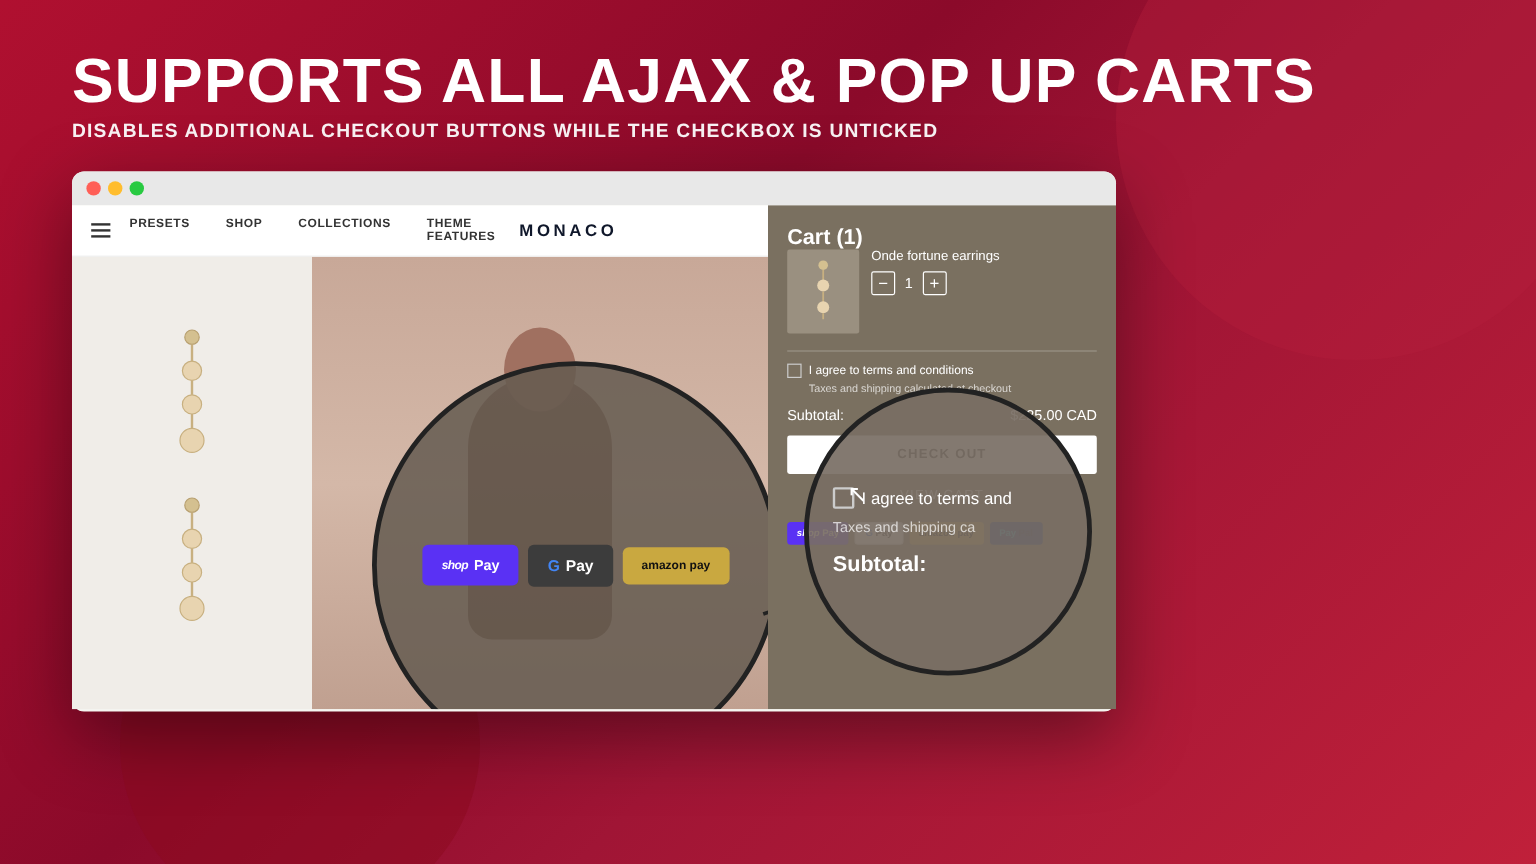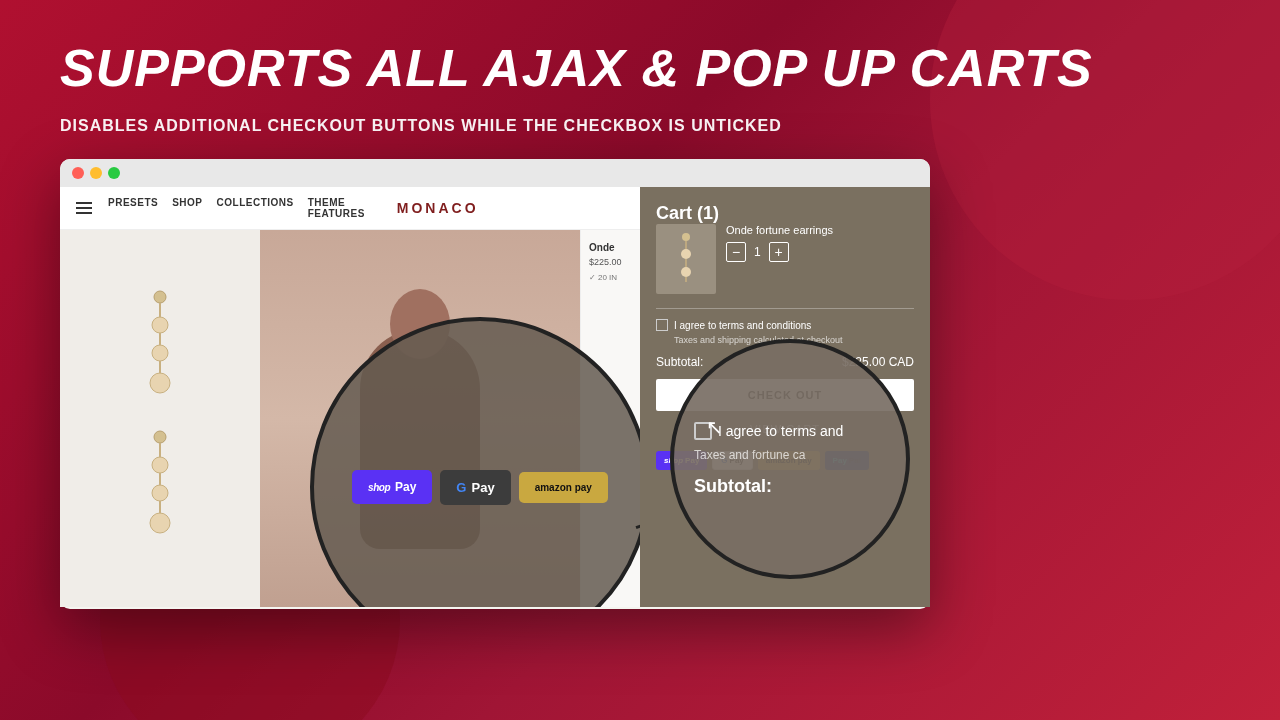--- a/index.html
+++ b/index.html
@@ -38,22 +38,21 @@
       padding: 40px 60px 20px 60px;
     }
 
     .main-title {
       font-size: 52px;
       font-weight: 900;
       color: #ffffff;
       text-transform: uppercase;
       letter-spacing: 1px;
       line-height: 1.1;
-      margin-bottom: 20px;
-      font-style: italic;
+      margin-bottom: 4px;
     }
 
     .sub-title {
       font-size: 16px;
       font-weight: 700;
       color: #ffffff;
       text-transform: uppercase;
       letter-spacing: 1px;
       margin-bottom: 24px;
       opacity: 0.95;
@@ -119,38 +118,38 @@
     }
     .hamburger-icon span {
       display: block;
       width: 16px;
       height: 2px;
       background: #333;
     }
 
     .nav-links {
       display: flex;
-      gap: 14px;
+      gap: 30px;
       flex: 1;
     }
 
     .nav-link {
       font-size: 10px;
       font-weight: 600;
       color: #333;
       text-transform: uppercase;
       letter-spacing: 0.5px;
       cursor: pointer;
     }
 
     .store-name {
       font-size: 14px;
       font-weight: 700;
       letter-spacing: 3px;
-      color: #7f1d1d;
+      color: #0f172a;
       text-align: center;
       flex: 1;
     }
 
     .product-area {
       display: flex;
       height: calc(100% - 42px);
     }
 
     .product-images {
@@ -578,25 +577,20 @@
               <circle cx="20" cy="94" r="10" fill="#e8d4b0" stroke="#c8b080" stroke-width="1"></circle>
             </svg>
           </div>
 
           <div class="product-main-image">
             <div class="model-image">
               <div class="person-silhouette"></div>
             </div>
           </div>
 
-          <div style="width:60px; background:#f9f8f6; padding:12px 8px; border-left:1px solid #eee;">
-            <div style="font-size:10px; font-weight:700; color:#333; margin-bottom:4px;">Onde</div>
-            <div style="font-size:9px; color:#555; margin-bottom:6px;">$225.00</div>
-            <div style="font-size:8px; color:#777;">✓ 20 IN</div>
-          </div>
         </div>
 
         <div class="magnifier">
           <div class="magnifier-content">
             <div class="mag-pay-btn mag-shoppay">
               <span style="font-style:italic; font-size:10px; letter-spacing:-0.5px;">shop</span>
               <span style="font-weight:900; font-size:12px;">Pay</span>
             </div>
             <div class="mag-pay-btn mag-gpay">
               <span style="color:#4285f4; font-weight:900;">G</span>
@@ -679,18 +673,18 @@
       </div>
     </div>
 
     <div class="zoom-tooltip">
       <div class="zoom-terms-row">
         <div class="zoom-checkbox"></div>
         <span class="zoom-terms-text">I agree to terms and</span>
       </div>
 
       <div style="position:absolute; left:32px; top:72px; font-size:20px; color:white; z-index:25;">↖</div>
-      <div class="zoom-shipping-text">Taxes and fortune ca</div>
+      <div class="zoom-shipping-text">Taxes and shipping ca</div>
       <div class="zoom-subtotal-text">Subtotal:</div>
     </div>
 
   </div>
 </div>
 
 </body></html>

